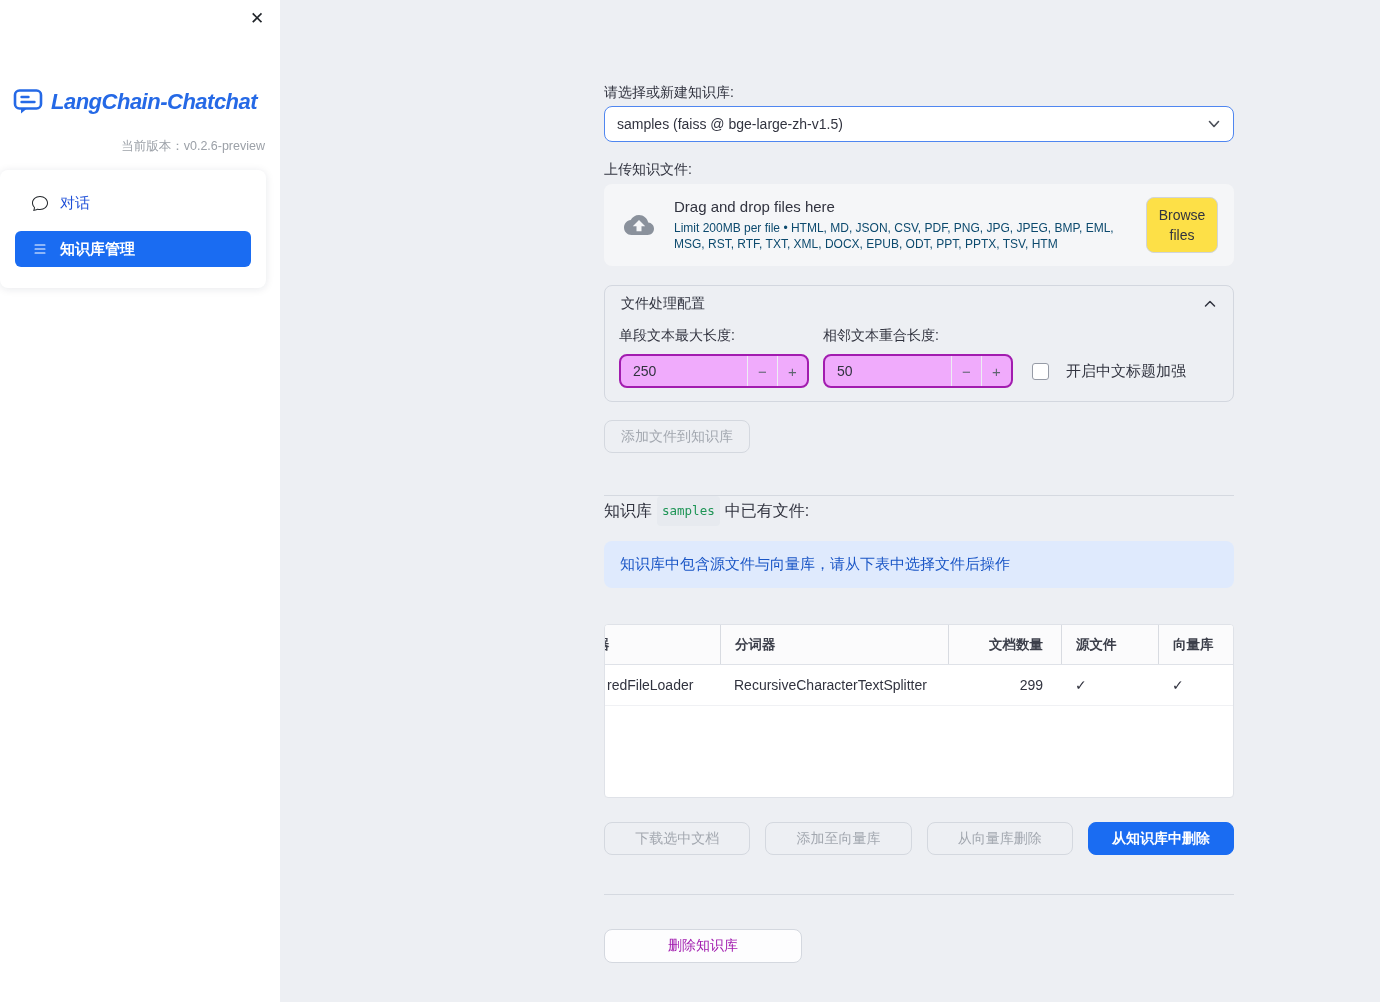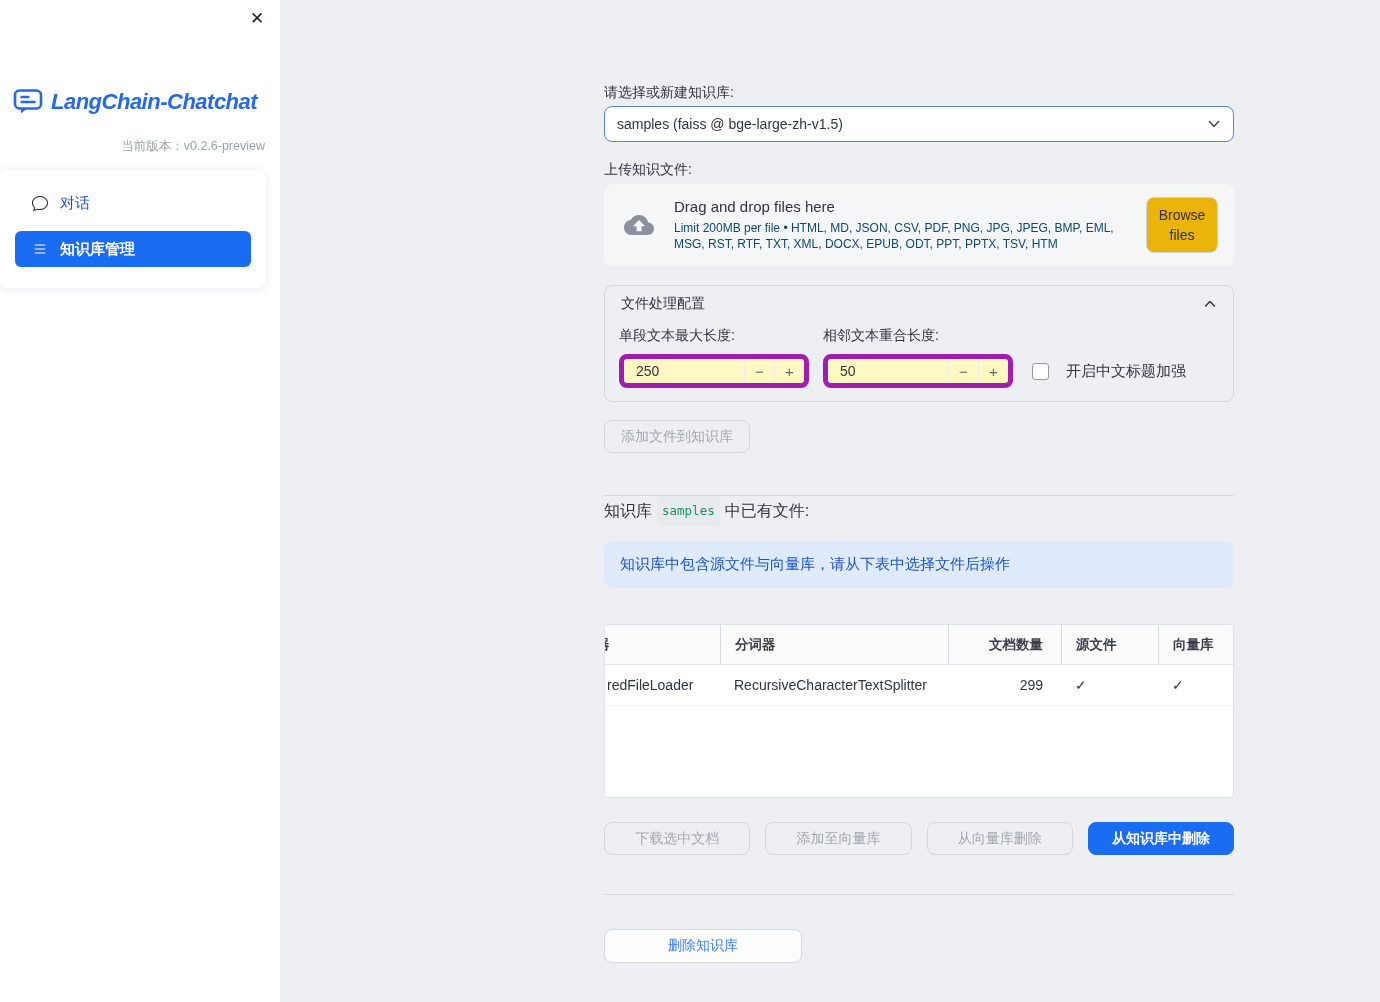--- a/index.html
+++ b/index.html
@@ -66,57 +66,57 @@
   }
 
   .uploader {
     margin-top:5px; height:82px; background:#f5f6f8; border-radius:8px;
     display:flex; align-items:center; padding:0 16px;
   }
   .up-texts { flex:1; margin-left:16px; }
   .up-title { font-size:15px; color:#31333f; }
   .up-limit { font-size:12px; color:#0c4a6e; margin-top:5px; line-height:1.35; max-width:462px; }
   .browse-btn {
-    flex:0 0 auto; width:72px; margin-left:14px; background:#eab308;
+    flex:0 0 auto; width:72px; margin-left:14px; background:#fde047;
     border:1px solid #d0d4db; border-radius:8px; padding:7px 8px;
     font-size:14px; line-height:1.45; color:#31333f; text-align:center;
     font-family:inherit; cursor:pointer;
   }
 
   .expander { margin-top:19px; border:1px solid #d3d7df; border-radius:8px; }
   .exp-head {
     height:36px; display:flex; align-items:center; justify-content:space-between;
     padding:0 16px; font-size:14px; cursor:pointer;
   }
   .exp-body { padding:0 14px 13px 14px; }
   .cfg-labels { display:flex; margin-top:5px; font-size:14px; }
   .cfg-labels .c1 { width:204px; }
   .cfg-labels .c2 { width:190px; }
   .cfg-inputs { display:flex; align-items:center; margin-top:9px; }
   .numbox {
-    width:190px; height:34px; background:#fef9c3; border:5px solid #a21caf;
+    width:190px; height:34px; background:#f0abfc; border:2px solid #a21caf;
     border-radius:8px; display:flex; overflow:hidden;
   }
   .numbox + .numbox { margin-left:14px; }
   .numbox .val { flex:1; display:flex; align-items:center; padding-left:12px; font-size:14px; }
   .numbox .step {
     width:30px; display:flex; align-items:center; justify-content:center;
     font-size:15px; color:#5f6570; border-left:1px solid #eceef2; cursor:pointer;
   }
   .cbrow { display:flex; align-items:center; margin-left:19px; cursor:pointer; }
   .cb-box {
     width:17px; height:17px; background:#fff; border:1.5px solid #969ba6;
     border-radius:3px; flex:0 0 auto;
   }
   .cb-label { font-size:15px; margin-left:17px; }
 
   .btn {
     height:33px; border-radius:8px; font-size:14px; font-family:inherit;
     display:inline-flex; align-items:center; justify-content:center;
-    border:1px solid #d4d8df; background:#fdfdfe; color:#3b82f6; cursor:pointer;
+    border:1px solid #d4d8df; background:#fdfdfe; color:#a21caf; cursor:pointer;
     padding:0 16px;
   }
   .btn.disabled { background:transparent; color:#a3a8b0; border-color:#d4d8df; cursor:default; }
   .btn.primary { background:#1a6cf2; border-color:#1a6cf2; color:#fff;font-weight:bold; }
   .add-btn { margin-top:18px; }
 
   .hr { margin-top:42px; height:1px; background:#d5d9e0; }
   .hr2 { margin-top:39px; }
 
   .files-heading { font-size:16px; line-height:26px; display:flex; align-items:center; gap:5px; }

